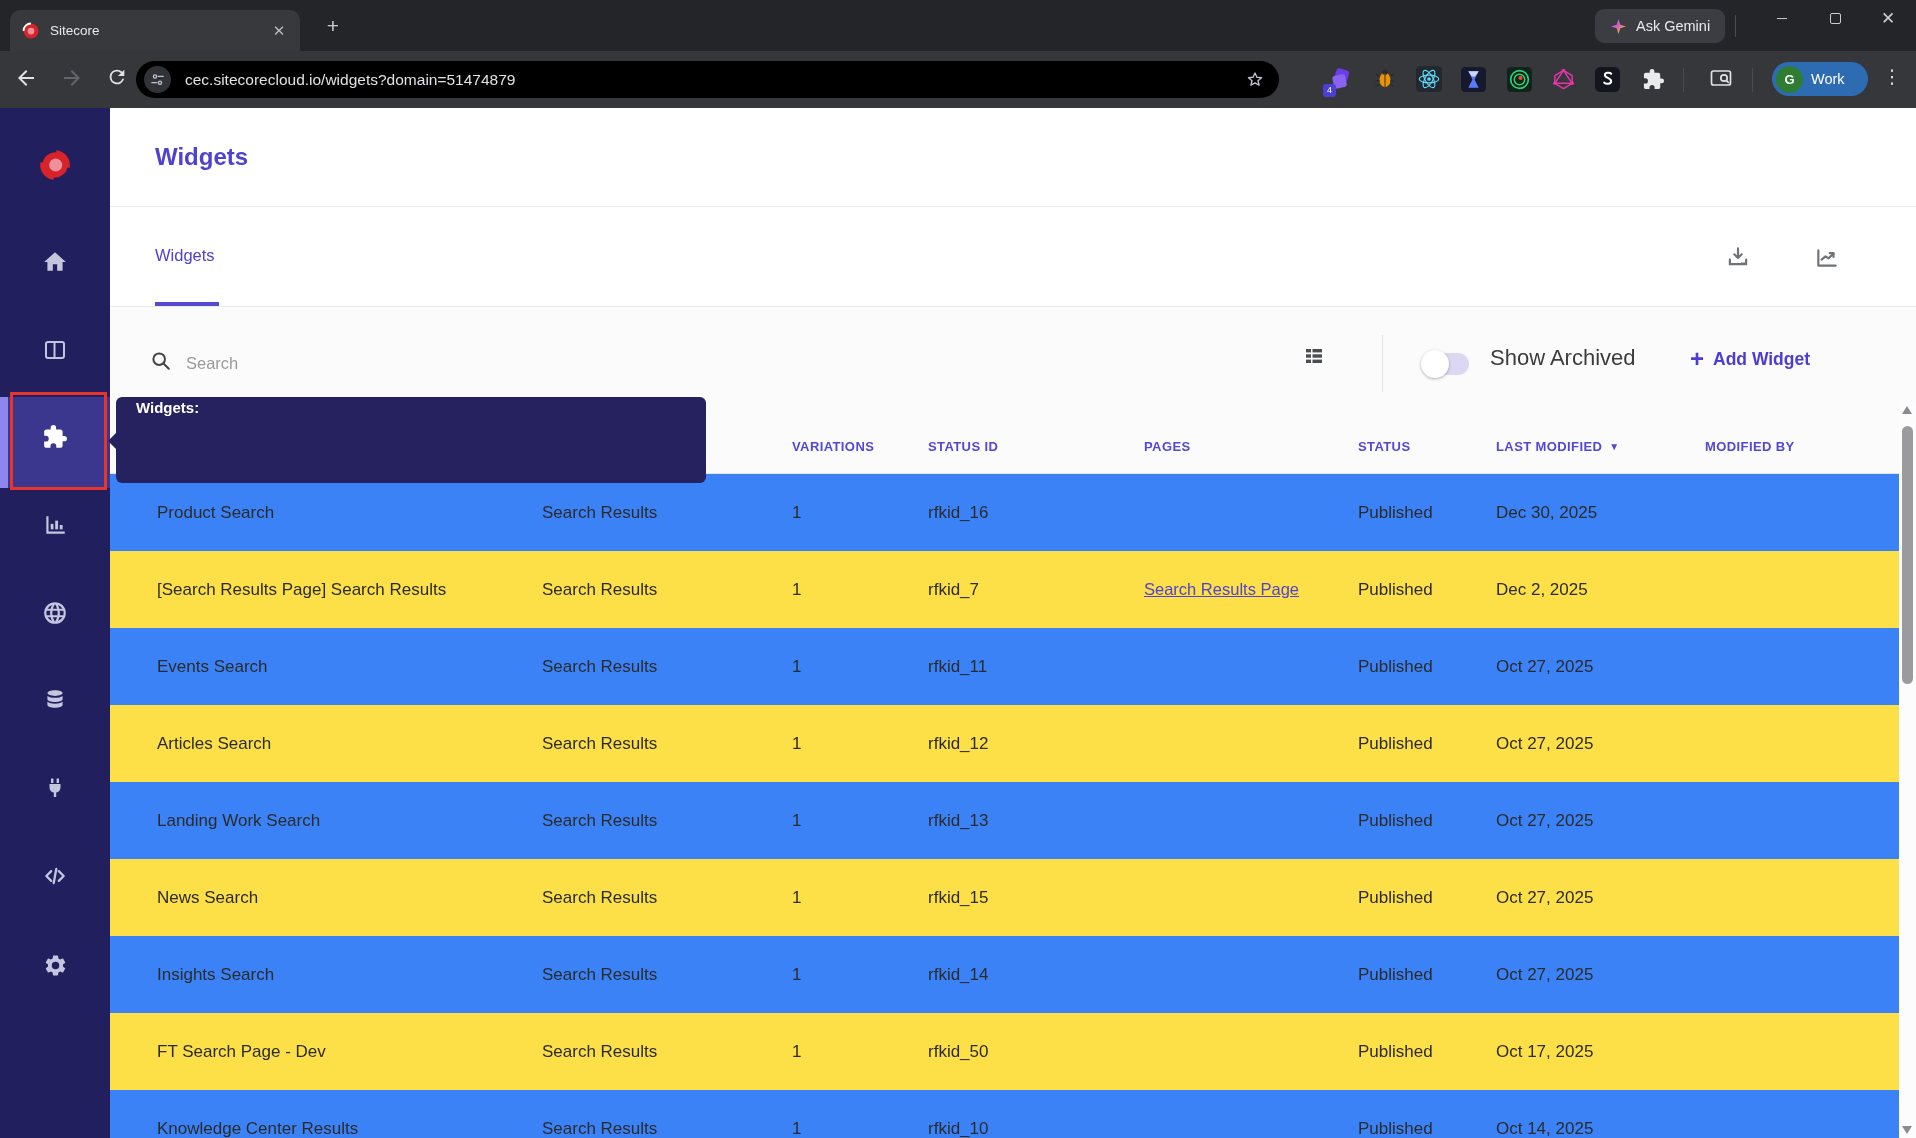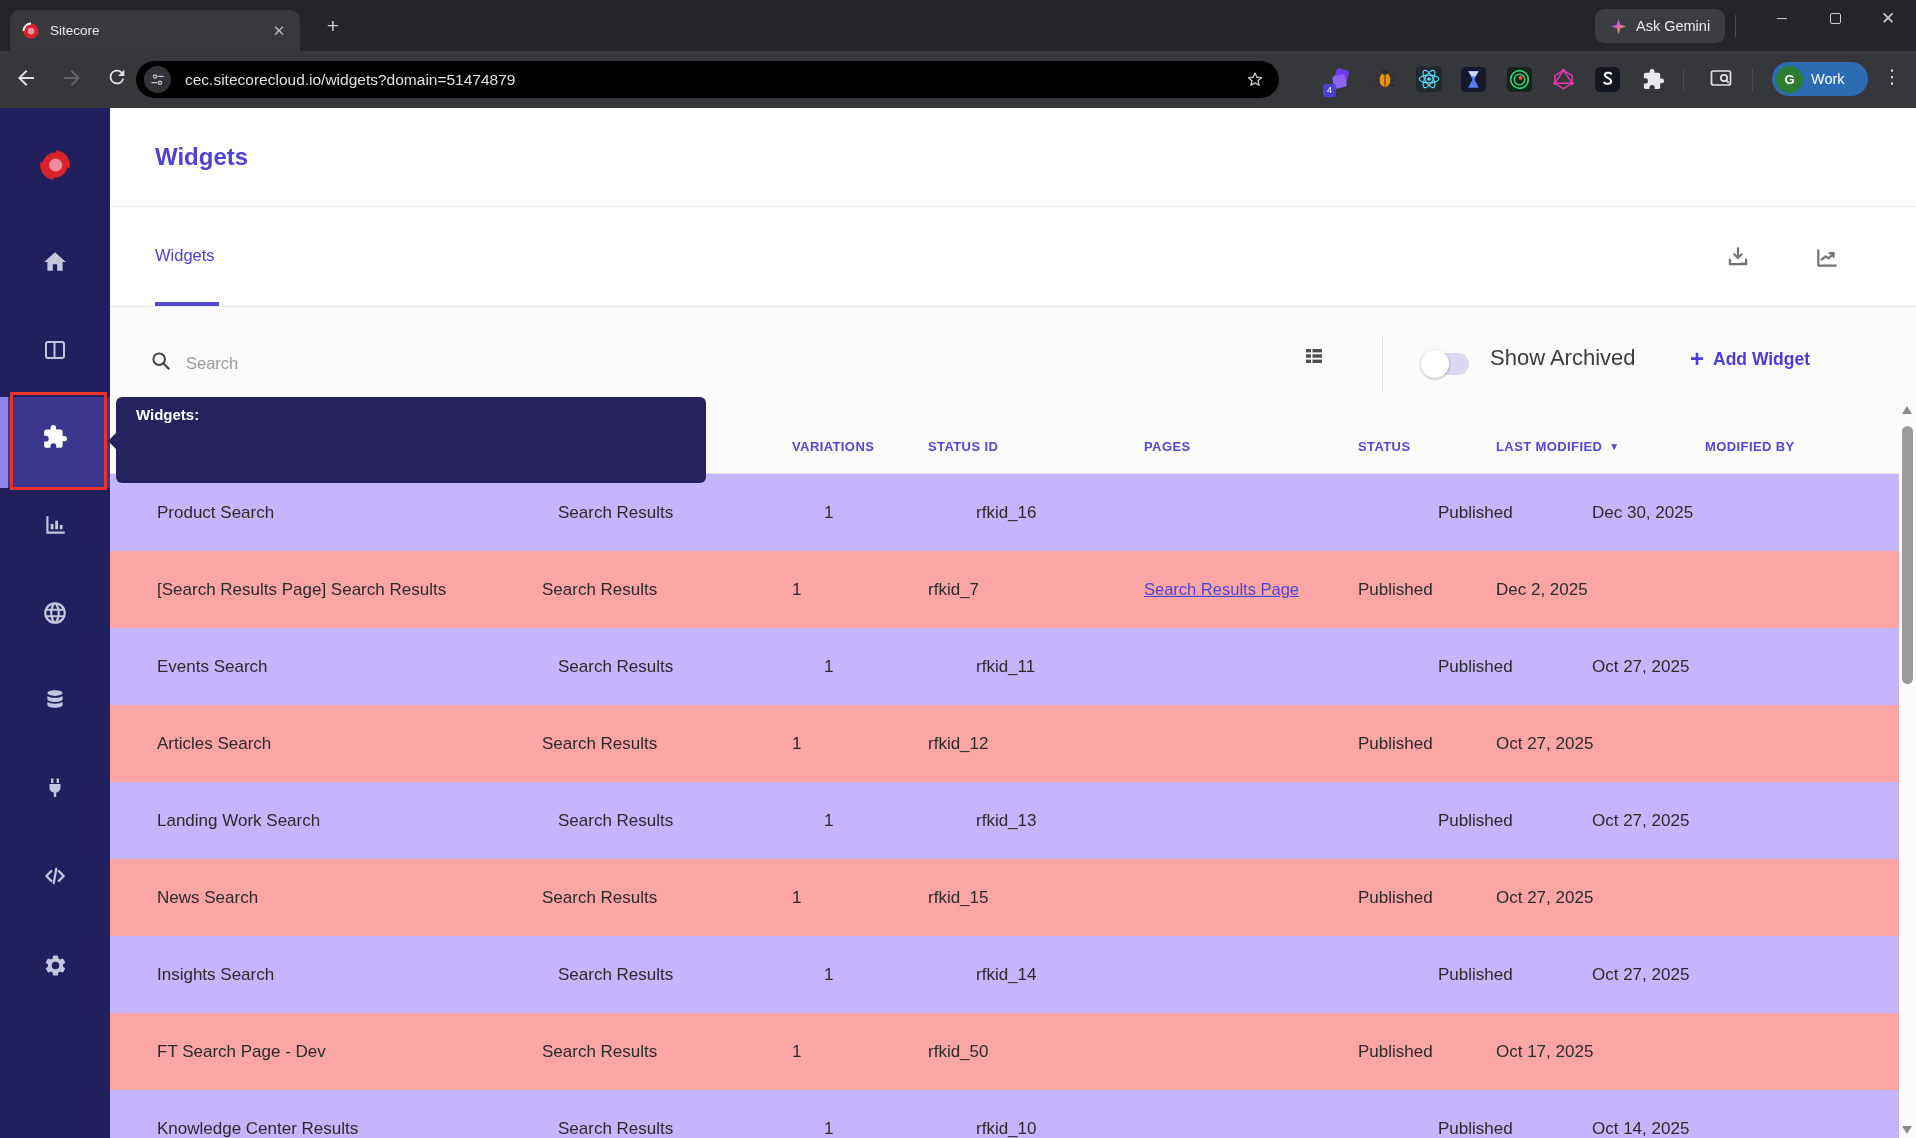--- a/index.html
+++ b/index.html
@@ -84,28 +84,28 @@
   .add-label { font-size:17.5px; }
 
   
   .grid-cols { display:grid; grid-template-columns:385px 250px 136px 216px 214px 138px 209px 1fr;
                padding-left:47px; align-items:center; }
   .thead { position:absolute; left:0; top:312px; width:100%; height:54px; background:#fbfbfc;
            border-bottom:1px solid #e4e4e7; font-size:13px; font-weight:700; letter-spacing:.4px; color:#5348d4; }
   .th-sort { display:flex; align-items:center; gap:7px; }
   .sort-caret { font-size:10px; }
   .tbody { position:absolute; left:0; top:366px; width:100%; height:664px; overflow:hidden; }
-  .trow { height:77px; font-size:17px; color:#2b2b2b; background:#fca5a5; }
-  .trow.stripe { background:#c4b5fd;gap:16px; }
+  .trow { height:77px; font-size:17px; color:#2b2b2b; background:#fde047; }
+  .trow.stripe { background:#3b82f6; }
   .page-link { color:#4f43d0; font-size:16.5px; }
   .redacted { width:146px; height:29px; background:#ffffff; border-radius:14px; margin-left:-21px; }
 
   
   .tooltip { position:absolute; left:6px; top:289px; width:590px; height:86px; background:#262260;
-             border-radius:6px; color:#fff; padding:9px 20px; z-index:40; }
+             border-radius:6px; color:#fff; padding:2px 20px; z-index:40; }
   .tooltip:before { content:""; position:absolute; left:-8px; top:36px; border-top:8px solid transparent;
                     border-bottom:8px solid transparent; border-right:8px solid #262260; }
   .tt-title { font-size:15px; font-weight:700; margin-bottom:9px; }
   .tt-body { font-size:15.5px; }
 
   
   .sbar { position:absolute; left:1789px; top:294px; width:17px; height:736px; background:#fcfcfd; z-index:30; }
   .sb-up { position:absolute; top:4px; left:3px; width:0; height:0; border-left:5.5px solid transparent;
            border-right:5.5px solid transparent; border-bottom:8px solid #8b8b8f; }
   .sb-thumb { position:absolute; top:24px; left:3px; width:11px; height:258px; background:#9b9b9f; border-radius:6px; }

